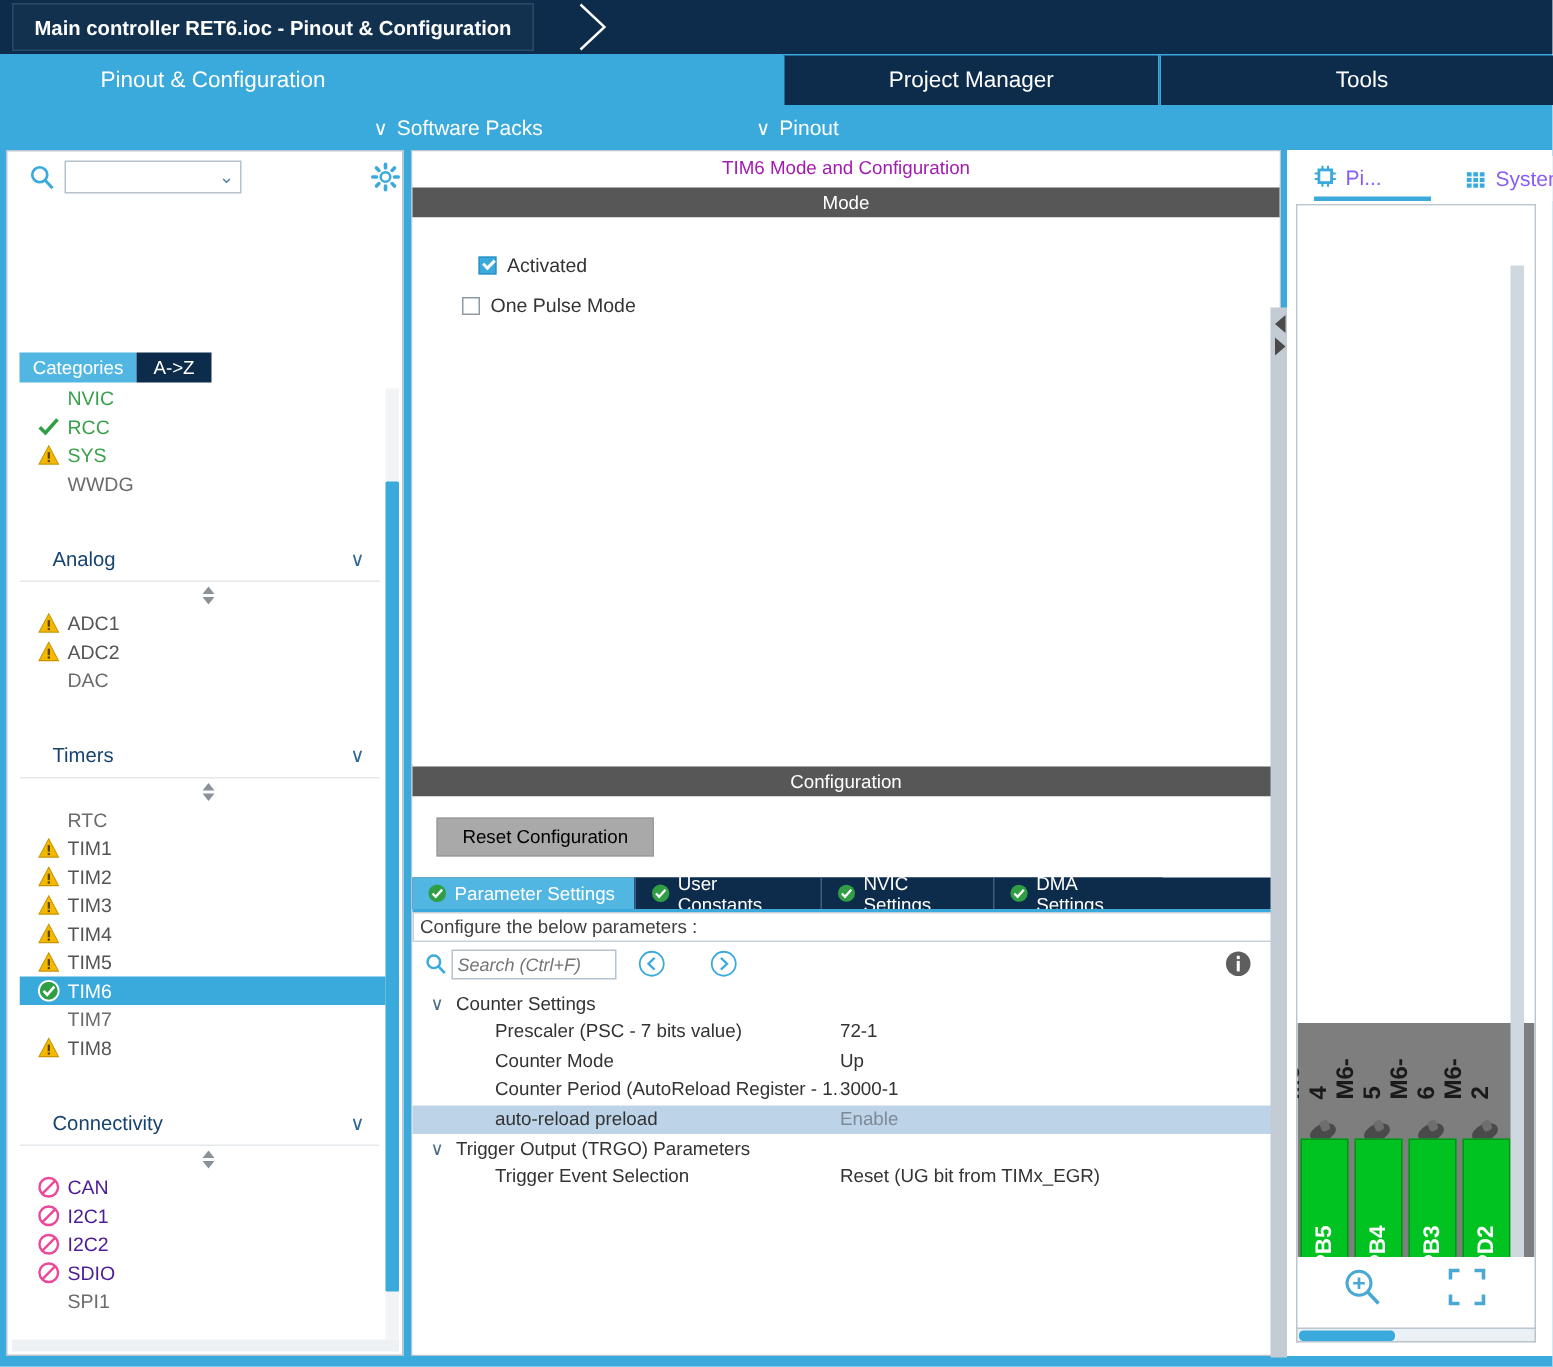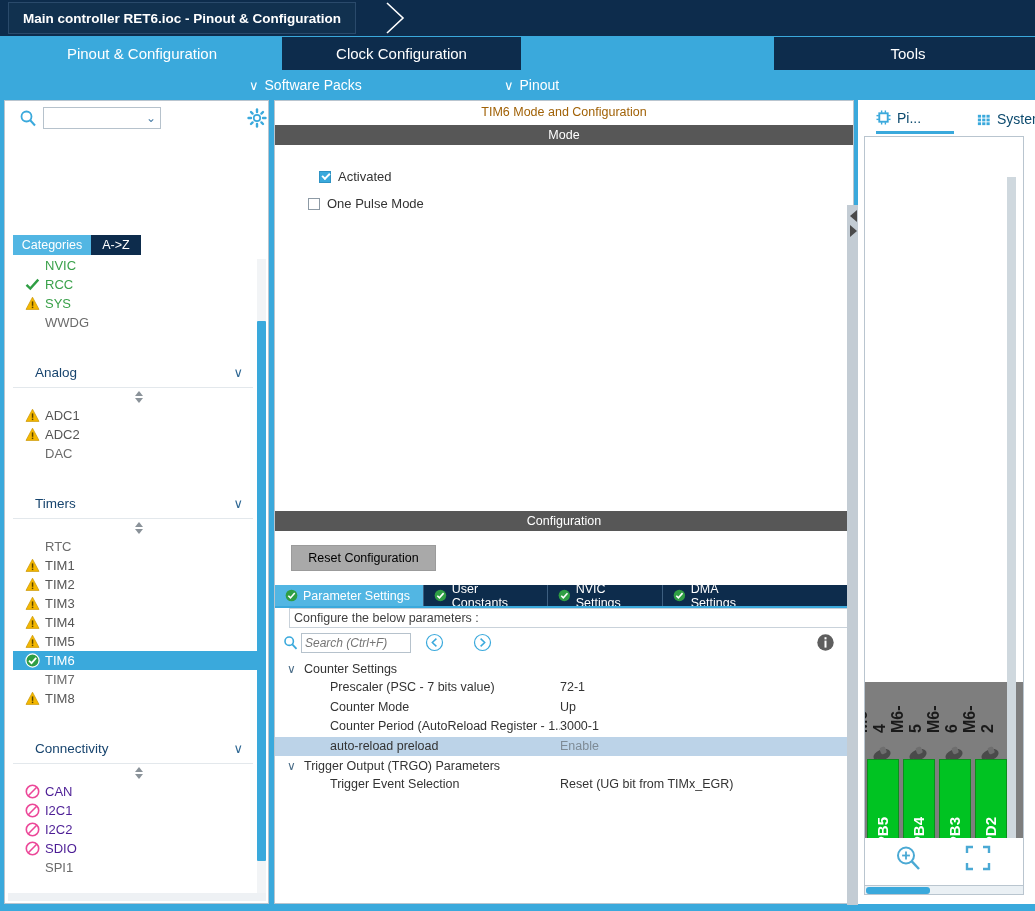--- a/index.html
+++ b/index.html
@@ -120,21 +120,21 @@
   }
 
   
   #middle {
     position:absolute; left:274px; top:0px; width:580px; height:804px;
     background:#ffffff; border:1px solid #b9c5cf;
   }
   #mid-title {
     position:absolute; left:0; top:0; width:578px; height:22px;
     display:flex; align-items:center; justify-content:center;
-    font-size:12.5px; color:#a16207; background:#ffffff;
+    font-size:12.5px; color:#a21caf; background:#ffffff;
   }
   .section-head {
     position:absolute; left:0; width:578px; height:20px;
     background:#575757; color:#ffffff; font-size:12.5px;
     display:flex; align-items:center; justify-content:center;
   }
   #mode-head { top:24px; }
   #mode-body { position:absolute; left:0; top:44px; width:578px; height:364px; background:#ffffff; }
   .cbrow { position:absolute; display:flex; align-items:center; gap:7px; font-size:13px; color:#333; cursor:pointer; }
   .cbox { width:12px; height:12px; border:1px solid #8d9aa5; background:#ffffff; position:relative; }
@@ -156,21 +156,21 @@
   #cfg-tabs { position:absolute; left:0; top:54px; width:578px; height:21px; background:#0d2c4c; }
   .cfgtab {
     position:absolute; top:0; height:21px; display:flex; align-items:center; gap:5px;
     padding:0 10px; font-size:12.5px; color:#ffffff; cursor:pointer;
   }
   .cfgtab.active { background:#52b6e3; }
   .cfgtab.inactive { background:#0d2c4c; border-left:1px solid #3d5f80; }
   #cfg-tabs-underline { position:absolute; left:0; top:75px; width:578px; height:2px; background:#3aa9dc; }
 
   #cfg-hint {
-    position:absolute; left:14px; top:77px; width:578px; height:20px;
+    position:absolute; left:0; top:77px; width:578px; height:20px;
     border:1px solid #c9d2da; display:flex; align-items:center;
     padding-left:4px; font-size:12.5px; color:#3f3f3f;
   }
   #cfg-searchrow { position:absolute; left:0; top:98px; width:578px; height:28px;padding-left:34px; }
   #cs-icon { position:absolute; left:8px; top:6px; width:15px; height:15px; }
   #cs-input {
     position:absolute; left:26px; top:4px; width:110px; height:20px;
     border:1px solid #b6c2cc; background:#ffffff; font-size:12px; font-style:italic;
     color:#8d8d8d; padding-left:3px; font-family:"Liberation Sans",sans-serif; outline:0;
   }
@@ -191,21 +191,21 @@
   .par-val  { position:absolute; left:285px; top:2px; white-space:nowrap; }
   .par-val.grayed { color:#7e8b96; }
 
   
   #rightpanel {
     position:absolute; left:858px; top:0px; width:177px; height:804px;
     background:#ffffff;
   }
   #rp-tabbar { position:absolute; left:0; top:4px; width:177px; height:30px; background:#ffffff; }
   .rptab { position:absolute; top:0; height:30px; display:flex; align-items:center; gap:6px;
-    font-size:14px; color:#0c4a6e; cursor:pointer; }
+    font-size:14px; color:#8b5cf6; cursor:pointer; }
   .rptab.active { border-bottom:3px solid #3aa9dc; }
   #rp-view {
     position:absolute; left:6px; top:36px; width:160px; height:750px;
     background:#ffffff; border:1px solid #b9c5cf; overflow:hidden;
   }
   #rp-chipcanvas { position:absolute; left:0; top:0; width:158px; height:714px; background:#ffffff; }
   #rp-gray-band { position:absolute; left:0; top:545px; width:158px; height:193px; background:#7e7e7e; }
   .pinwrap { position:absolute; bottom:0; width:32px; }
   .pinlabel {
     position:absolute; bottom:118px; left:-14px; width:60px; height:16px;
@@ -247,22 +247,22 @@
   </div>
   <svg id="breadcrumb-chevron" viewBox="0 0 34 32">
     <path d="M2 1 L18 16 L2 31" fill="none" stroke="#ffffff" stroke-width="1.6"></path>
   </svg>
 </div>
 
 <div id="tabrow">
     <div class="mtab active" style="left: 4px; width: 276px;">
       <span>Pinout &amp; Configuration</span>
     </div>
-    <div class="mtab inactive" style="left: 281px; width: 240px;">
-      <span>Clock Configuration</span>
+    <div class="mtab inactive" style="left: 522px; width: 250px;">
+      <span>Project Manager</span>
     </div>
     <div class="mtab inactive" style="left: 773px; width: 269px;">
       <span>Tools</span>
     </div>
   </div>
 
 <div id="subrow">
     <div class="subitem" style="left: 249px;">
       <span class="chev">∨</span>
       <span>Software Packs</span>

